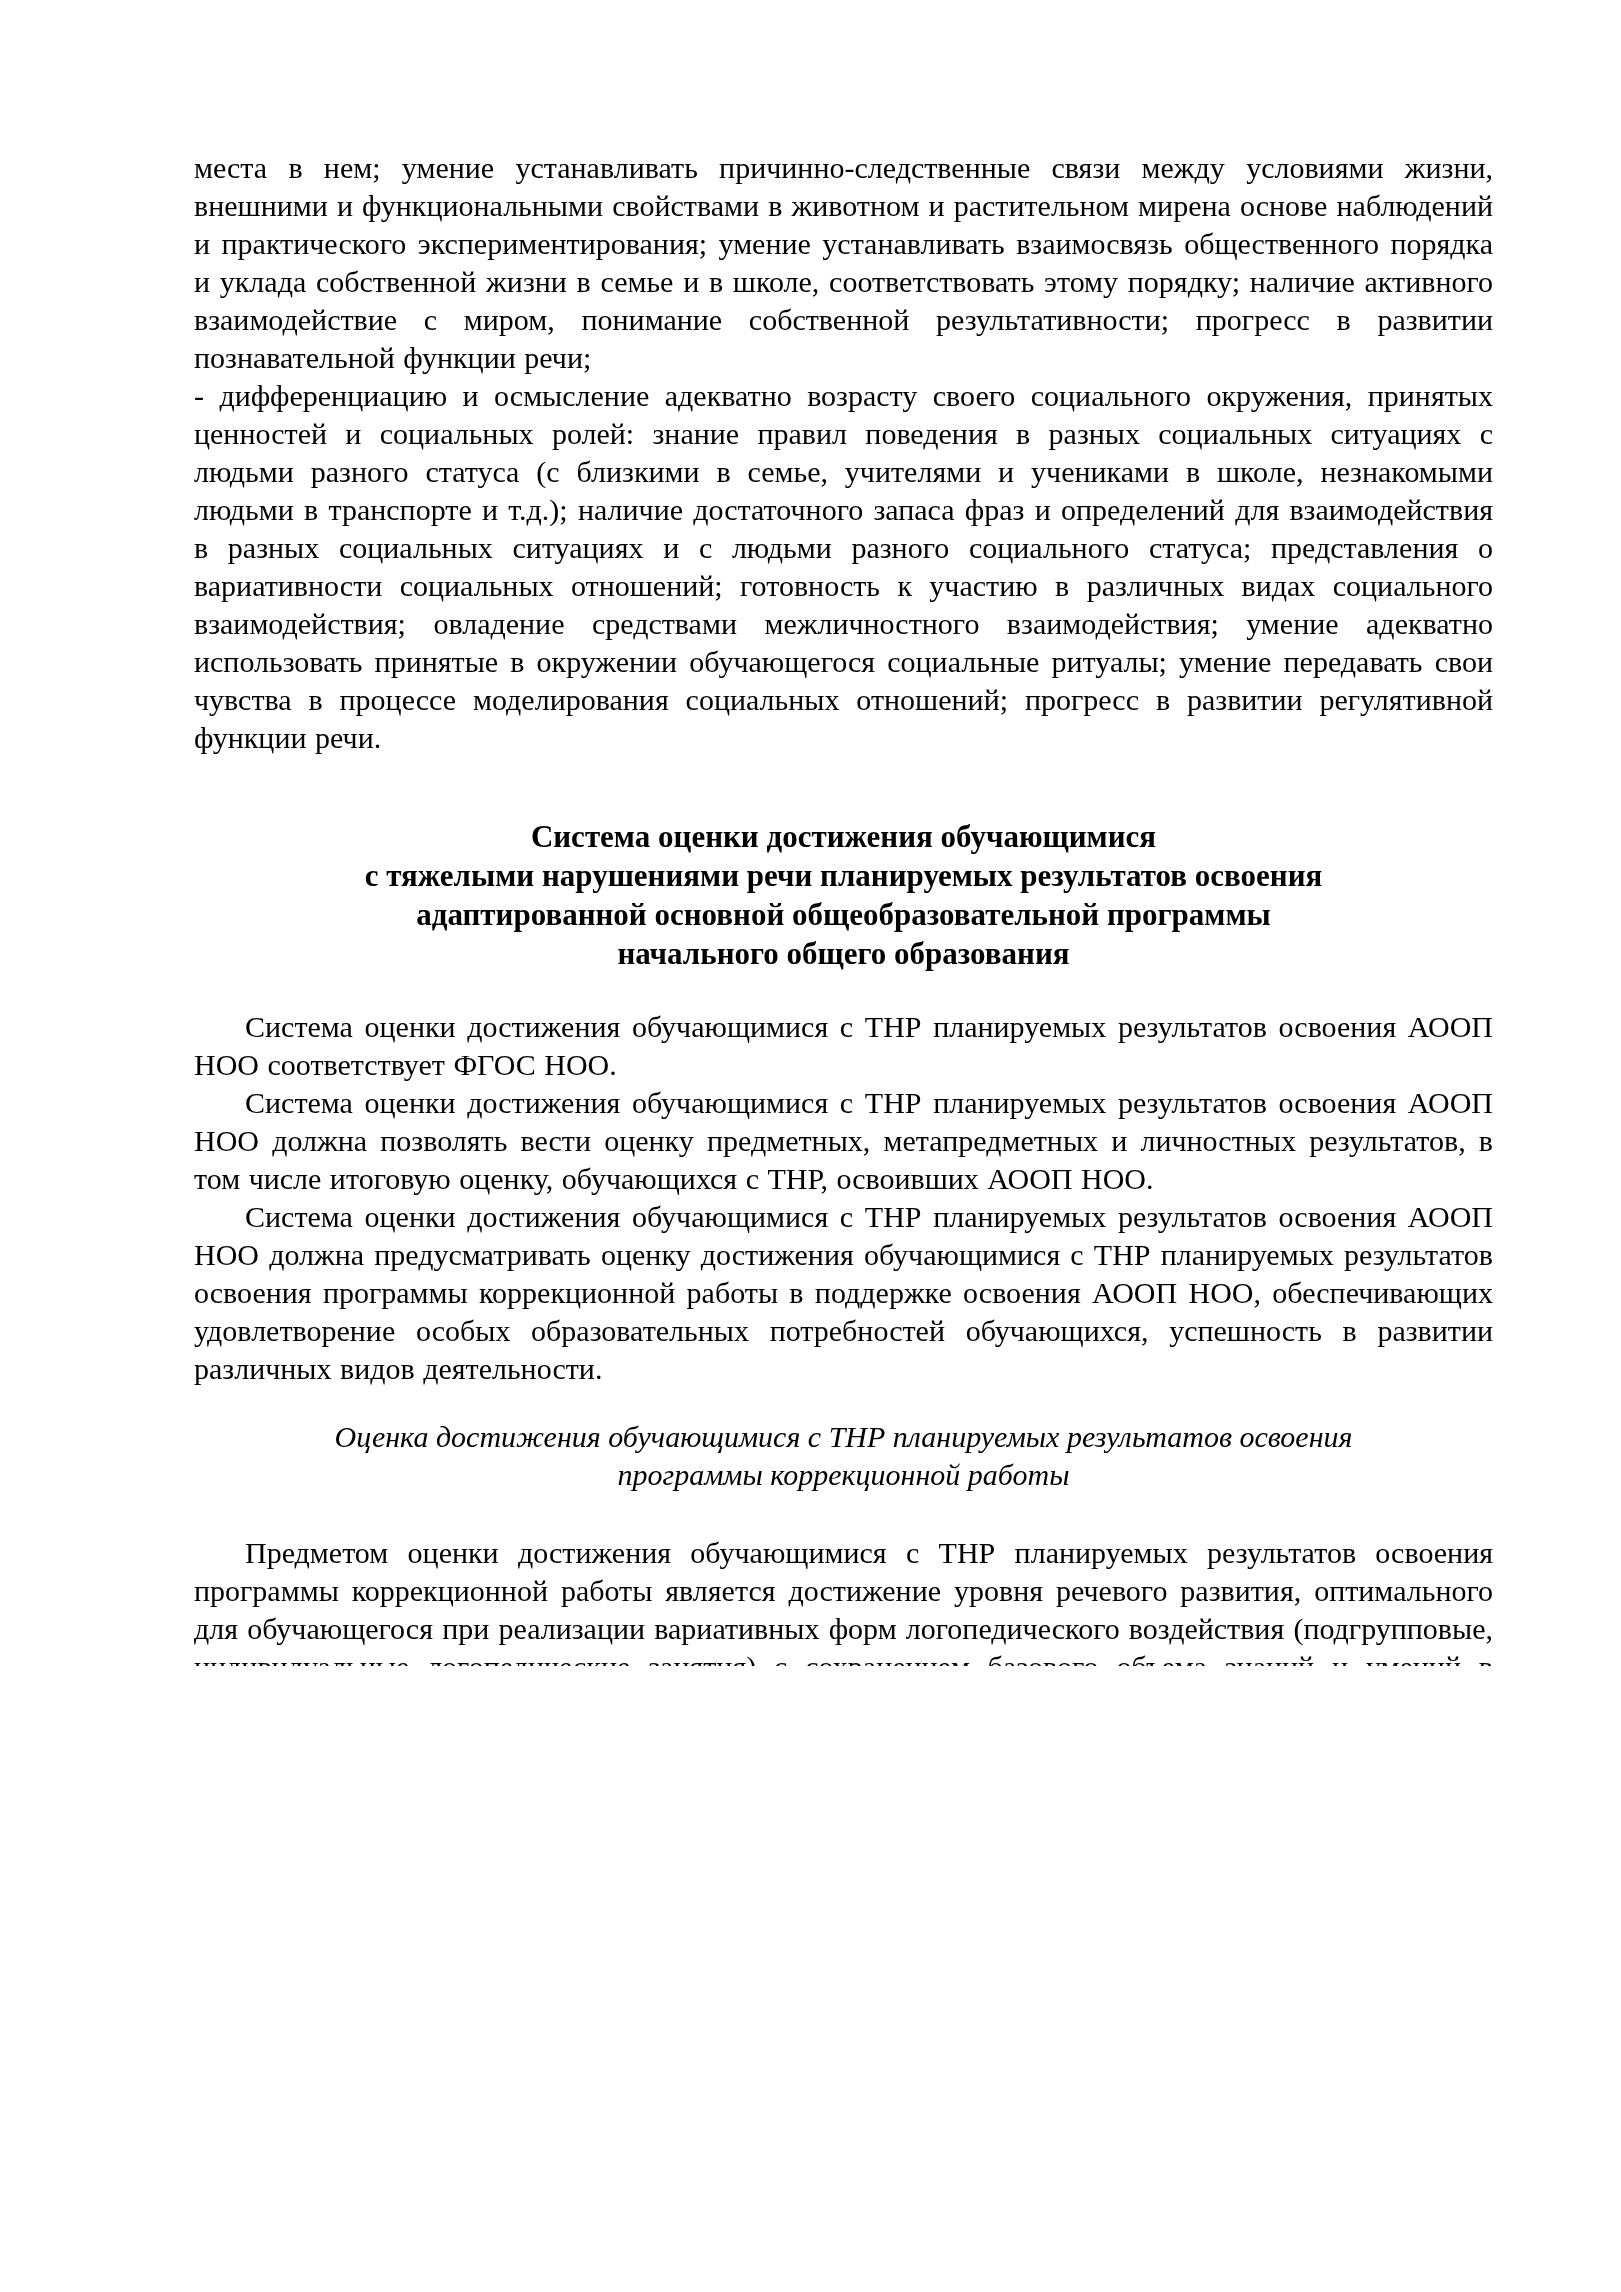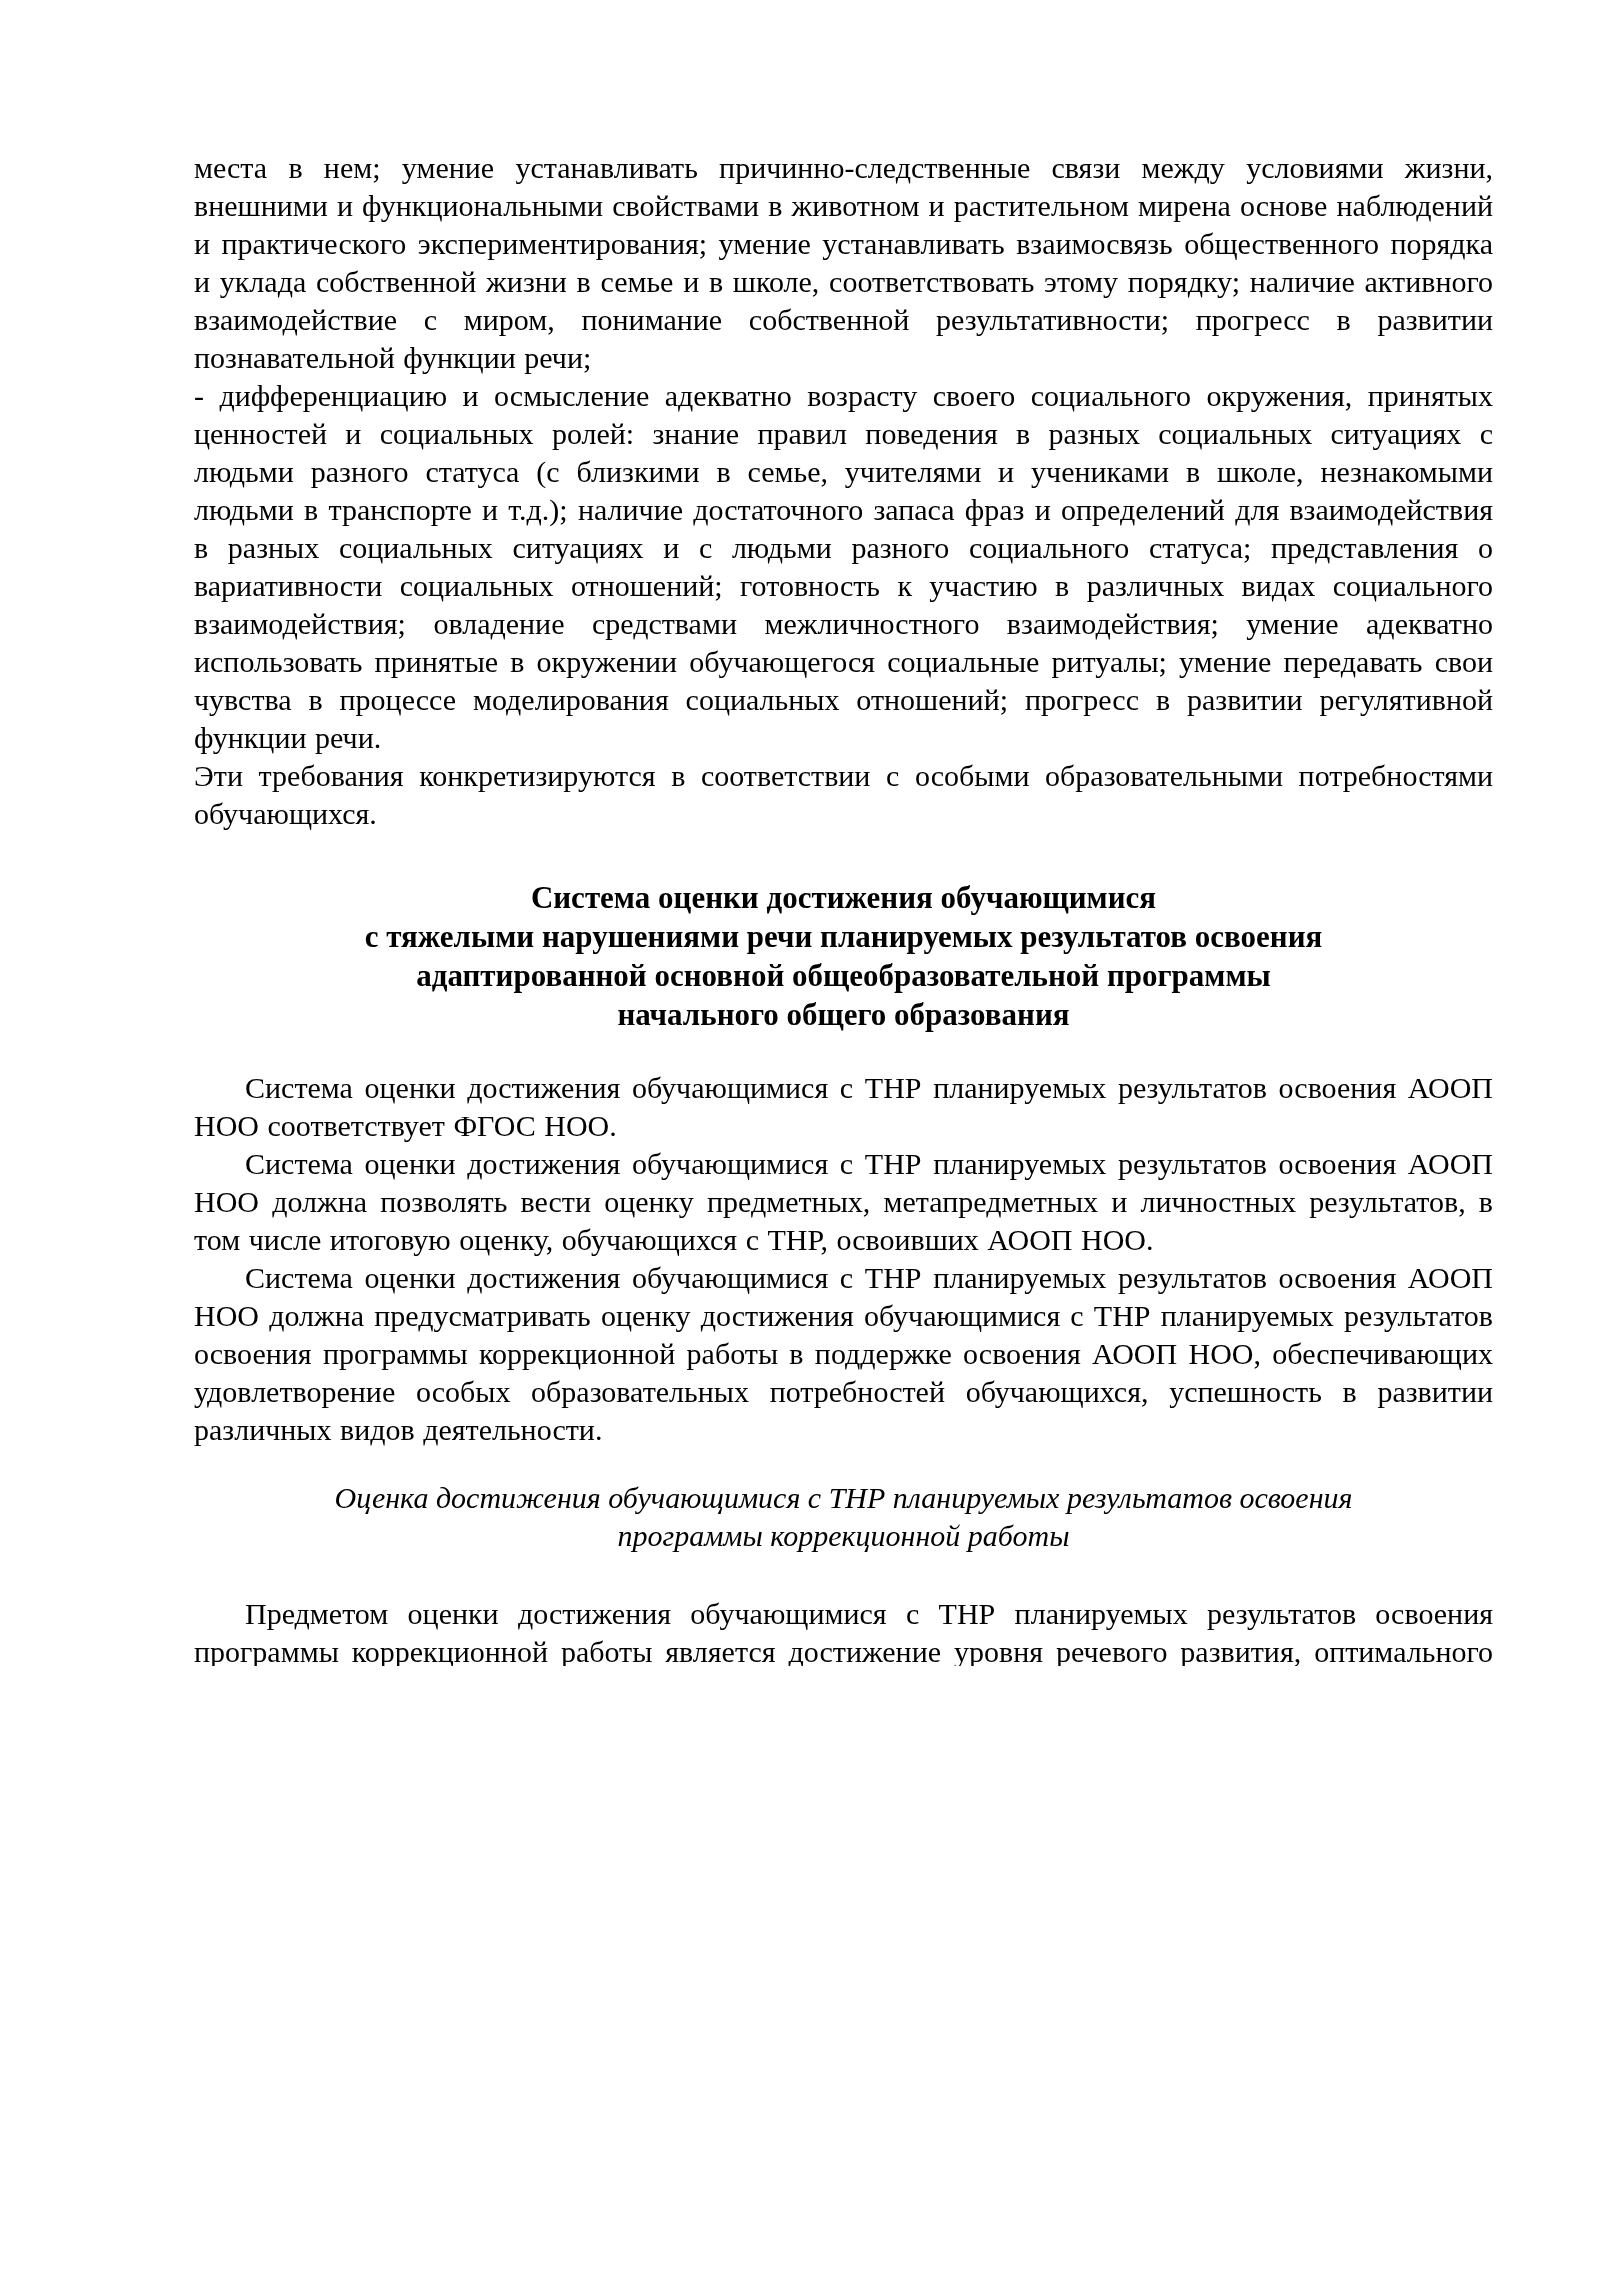--- a/index.html
+++ b/index.html
@@ -26,21 +26,21 @@
     margin: 0;
     font-size: 30px;
     line-height: 38px;
     text-align: justify;
     word-spacing: 1px;
   }
   .indent {
     text-indent: 51px;
   }
   .section-heading {
-    margin-top: 45px;
+    margin-top: 60px;
     text-align: center;
     font-weight: bold;
     font-size: 31px;
     line-height: 39px;
   }
   .after-heading {
     margin-top: 35px;
   }
   .subsection-heading {
     margin-top: 30px;
@@ -67,21 +67,20 @@
 </head>
 <body>
 
 <div class="page">
   <div class="text-block">
 
     <p class="body-para">места в нем; умение устанавливать причинно-следственные связи между условиями жизни, внешними и функциональными свойствами в животном и растительном мирена основе наблюдений и практического экспериментирования; умение устанавливать взаимосвязь общественного порядка и уклада собственной жизни в семье и в школе, соответствовать этому порядку; наличие активного взаимодействие с миром, понимание собственной результативности; прогресс в развитии познавательной функции речи;</p>
 
     <p class="body-para">- дифференциацию и осмысление адекватно возрасту своего социального окружения, принятых ценностей и социальных ролей: знание правил поведения в разных социальных ситуациях с людьми разного статуса (с близкими в семье, учителями и учениками в школе, незнакомыми людьми в транспорте и т.д.); наличие достаточного запаса фраз и определений для взаимодействия в разных социальных ситуациях и с людьми разного социального статуса; представления о вариативности социальных отношений; готовность к участию в различных видах социального взаимодействия; овладение средствами межличностного взаимодействия; умение адекватно использовать принятые в окружении обучающегося социальные ритуалы; умение передавать свои чувства в процессе моделирования социальных отношений; прогресс в развитии регулятивной функции речи.</p>
 
-    <p class="body-para">Эти требования конкретизируются в соответствии с особыми образовательными потребностями обучающихся.</p>
 
     <div class="section-heading">
       <div>Система оценки достижения обучающимися</div>
       <div>с тяжелыми нарушениями речи планируемых результатов освоения</div>
       <div>адаптированной основной общеобразовательной программы</div>
       <div>начального общего образования</div>
     </div>
 
     <p class="body-para indent after-heading">Система оценки достижения обучающимися с ТНР планируемых результатов освоения АООП НОО соответствует ФГОС НОО.</p>
 

